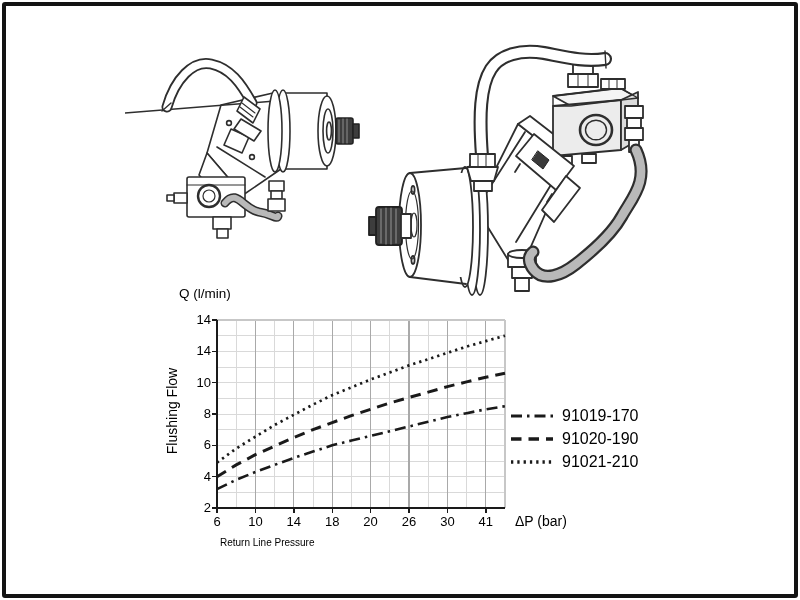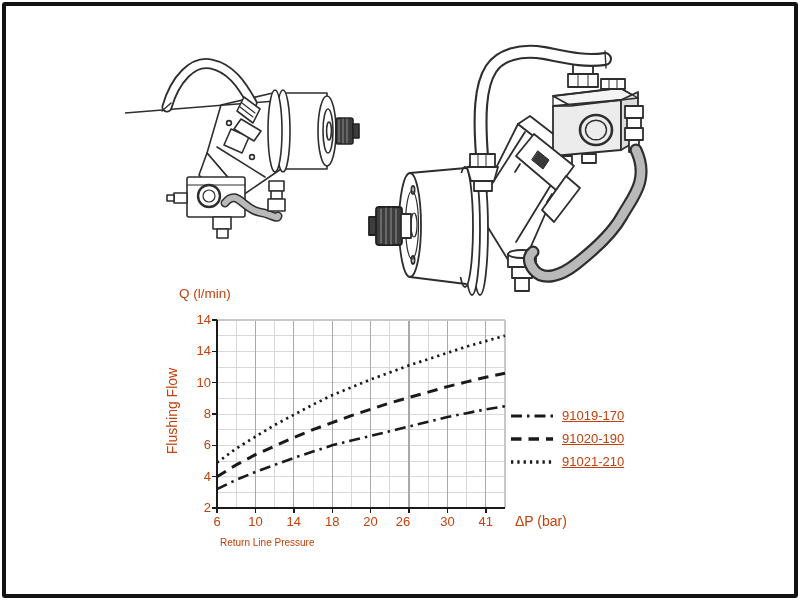--- a/index.html
+++ b/index.html
@@ -1,35 +1,35 @@
 <!DOCTYPE html>
 <html><head>
 <meta charset="utf-8">
 <style>
   html,body{margin:0;padding:0;background:#fff;}
   .stage{position:relative;width:800px;height:600px;background:#ffffff;overflow:hidden;
-         font-family:"Liberation Sans","DejaVu Sans",sans-serif;color:#c2410c;}
+         font-family:"Liberation Sans","DejaVu Sans",sans-serif;color:#000000;}
   .frame{position:absolute;left:2px;top:2px;right:2px;bottom:2px;border:4px solid #131313;border-radius:3px;}
   .pump{position:absolute;}
   #pump-small{left:125px;top:35px;}
   #pump-large{left:368px;top:18px;}
   
   .chart-wrap{position:absolute;left:165px;top:285px;width:440px;height:295px;}
   .q-title{position:absolute;left:14px;top:1px;font-size:13.5px;}
   .flow-label{position:absolute;left:-87px;top:118px;width:188px;text-align:center;
               font-size:14px;transform:rotate(-90deg);}
   #plot{position:absolute;left:52px;top:35px;width:288px;height:188px;overflow:visible;}
   .ytick{position:absolute;width:36px;text-align:right;font-size:13px;}
   .xtick{position:absolute;width:28px;text-align:center;font-size:13px;}
   .dp-label{position:absolute;left:350px;top:228px;font-size:14px;white-space:nowrap;}
   .x-title{position:absolute;left:55px;top:252px;font-size:10px;}
   #legend{position:absolute;left:511px;top:404px;}
   .legend-row{display:flex;align-items:center;height:23px;}
   .legend-row svg{overflow:visible;margin-right:9px;}
-  .legend-row span{font-size:13px;text-decoration:underline;}
+  .legend-row span{font-size:16px;}
 </style>
 </head>
 <body>
 
 <div class="stage">
   <div class="frame"></div>
 
   <svg id="pump-small" class="pump" width="270" height="260" viewBox="0 0 270 260" fill="none" stroke="#2e2e2e" stroke-width="1.6" stroke-linejoin="round" stroke-linecap="round">
     <g>
       <polygon points="96,70 148,58 156,134 118,160 82,118" fill="#ffffff"></polygon>
@@ -223,21 +223,21 @@
         <span class="ytick" style="left: 10px; top: 152.333px;">6</span>
         <span class="ytick" style="left: 10px; top: 183.667px;">4</span>
         <span class="ytick" style="left: 10px; top: 215px;">2</span>
       </div>
     <div id="xticks">
         <span class="xtick" style="left: 38px; top: 229px;">6</span>
         <span class="xtick" style="left: 76.4px; top: 229px;">10</span>
         <span class="xtick" style="left: 114.8px; top: 229px;">14</span>
         <span class="xtick" style="left: 153.2px; top: 229px;">18</span>
         <span class="xtick" style="left: 191.6px; top: 229px;">20</span>
-        <span class="xtick" style="left: 224px; top: 229px;">26</span>
+        <span class="xtick" style="left: 230px; top: 229px;">26</span>
         <span class="xtick" style="left: 268.4px; top: 229px;">30</span>
         <span class="xtick" style="left: 306.8px; top: 229px;">41</span>
       </div>
     <div class="dp-label">ΔP (bar)</div>
     <div class="x-title">Return Line Pressure</div>
   </div>
 
   <div id="legend">
       <div class="legend-row">
         <svg width="42" height="8">

